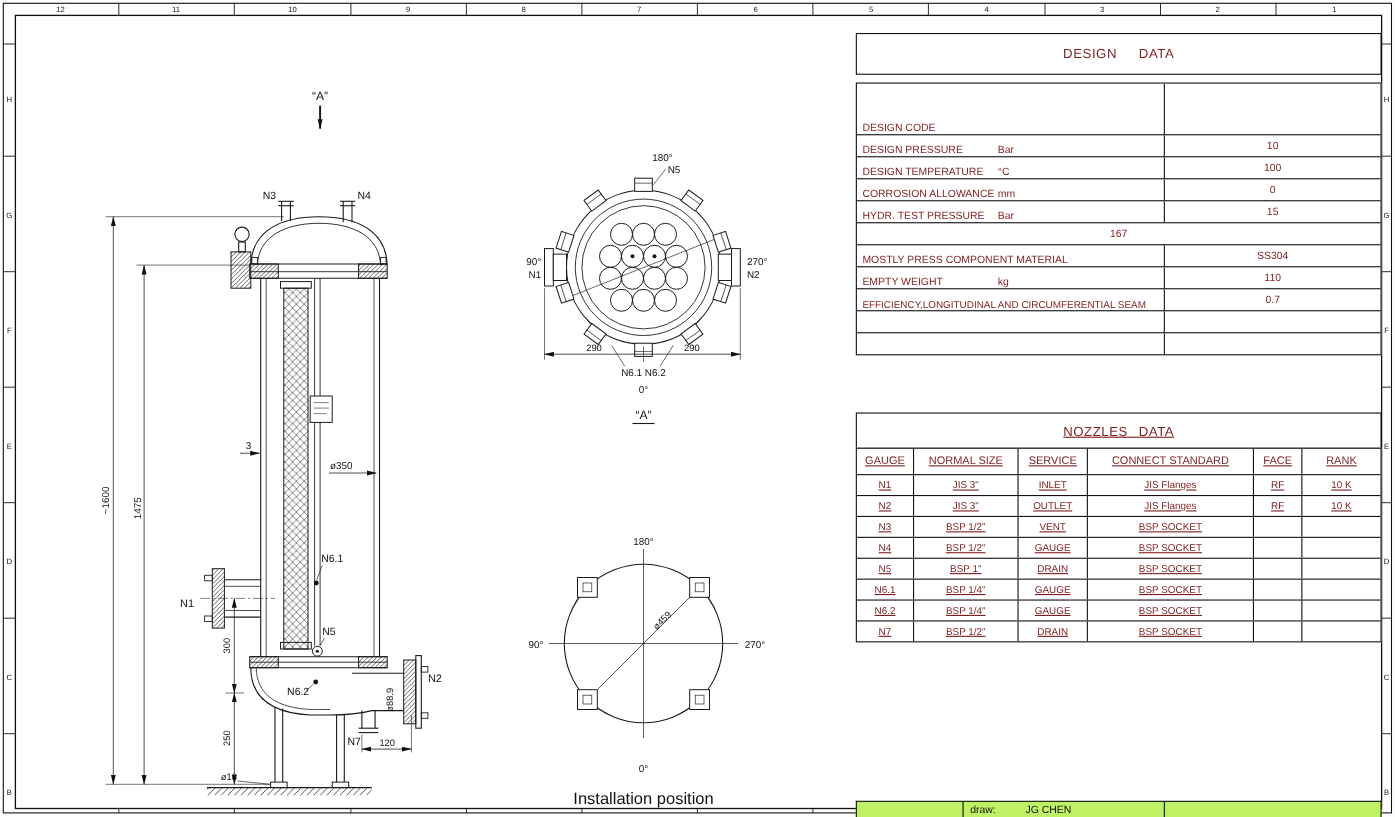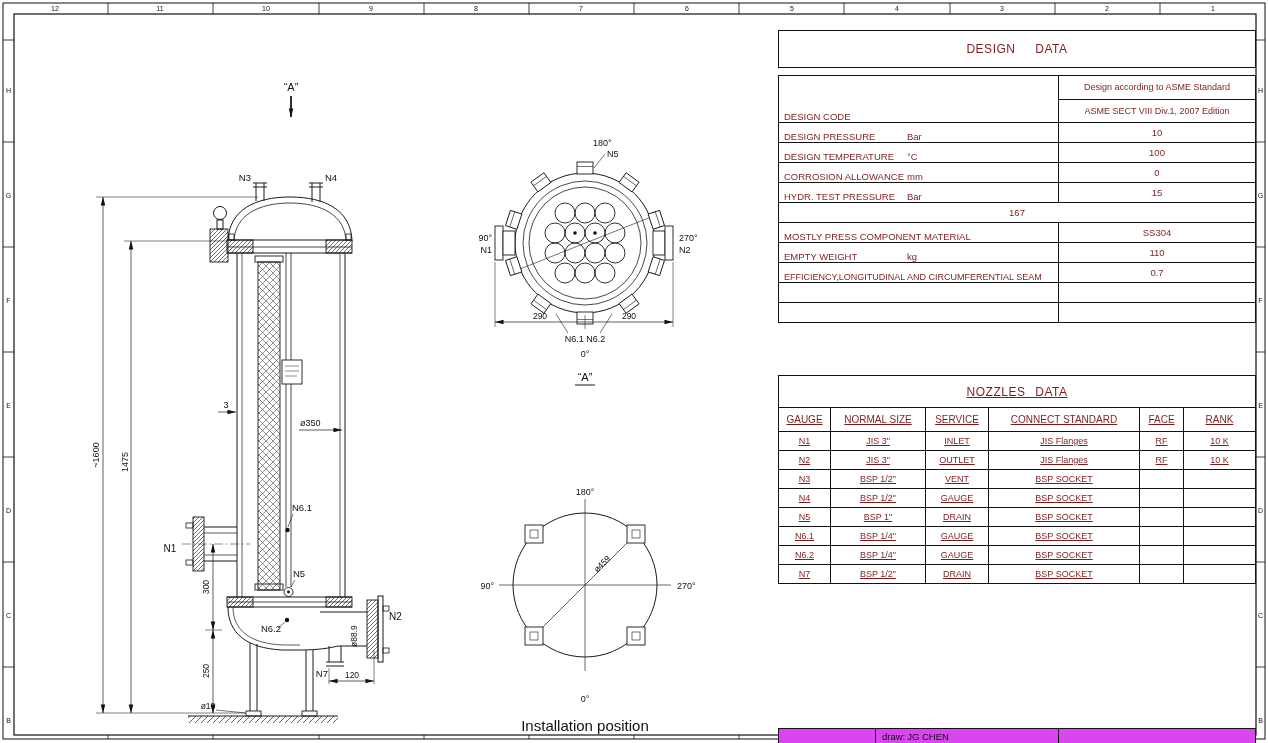--- a/index.html
+++ b/index.html
@@ -22,24 +22,24 @@
   .stack-line{flex:1;display:flex;align-items:center;justify-content:center;font-size:9px}
   .stack-line.b{border-top:1px solid #111}
   .nz-table{border:1px solid #111;margin-top:-1px;background:#fff}
   .nz-row{display:flex;height:19px;border-top:1px solid #111;align-items:stretch}
   .nz-row:first-child{border-top:none}
   .nz-row.hdr{height:23px}
   .nz-cell{border-right:1px solid #111;display:flex;align-items:center;justify-content:center;font-size:9px;text-align:center;white-space:nowrap}
   .nz-cell:last-child{border-right:none}
   .nz-row.hdr .nz-cell{font-size:10px}
   .c0{width:52px}.c1{width:95px}.c2{width:63px}.c3{width:151px}.c4{width:44px}.c5{flex:1}
-  .tblock{position:absolute;left:778px;top:728px;width:478px;height:15px;border:1px solid #111;border-bottom:none;display:flex;font-size:9.5px;background:#d946ef}
+  .tblock{position:absolute;left:778px;top:728px;width:478px;height:15px;border:1px solid #111;border-bottom:none;display:flex;font-size:9.5px;background:#bef264}
   .tb-c{border-right:1px solid #111;display:flex;align-items:flex-start;padding:2px 6px 0 6px}
   .tb-c:last-child{border-right:none}
-  .tb-gap{margin-left:2px}
+  .tb-gap{margin-left:27px}
 </style>
 </head>
 <body>
 
 <div class="sheet">
 
 <svg width="1268" height="743" viewBox="0 0 1268 743">
   <defs>
     <marker id="arw" viewBox="0 0 10 6" refX="9.5" refY="3" markerWidth="9" markerHeight="6" markerUnits="userSpaceOnUse" orient="auto-start-reverse">
       <path d="M0,0.5 L10,3 L0,5.5 Z" fill="#111"></path>
@@ -376,24 +376,20 @@
 
 <div class="panel" style="left:778px;top:30px;">
   <div class="box-title">
         <span class="sp">DESIGN DATA</span>
       </div>
   <div class="dd-table">
     <div class="dd-row" style="height:46px">
       <div class="dd-left">
             <span class="dd-lbl">DESIGN CODE</span>
           </div>
-      <div class="dd-val stack">
-        <div class="stack-line">Design according to ASME Standard</div>
-        <div class="stack-line b">ASME SECT VIII Div.1, 2007 Edition</div>
-      </div>
     </div>
     <div class="dd-row">
       <div class="dd-left">
             <span class="dd-lbl">DESIGN PRESSURE</span>
             <span class="dd-unit">Bar</span>
           </div>
       <div class="dd-val">10</div>
     </div>
     <div class="dd-row">
       <div class="dd-left">

